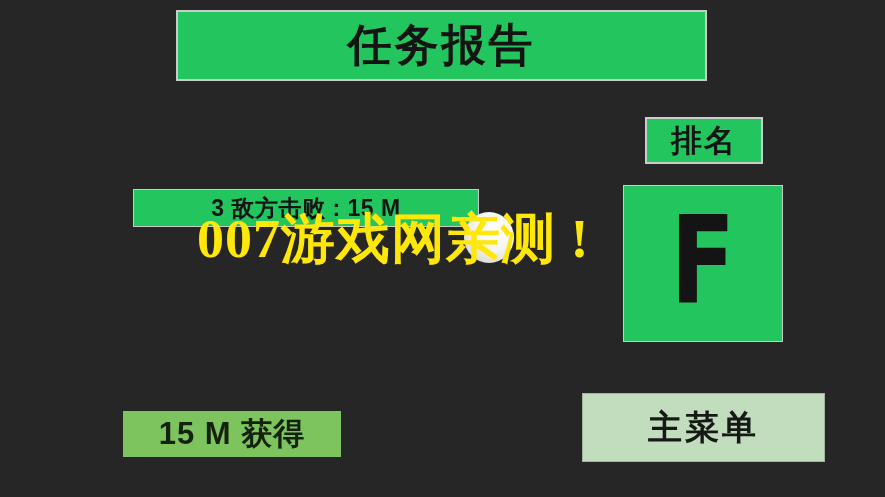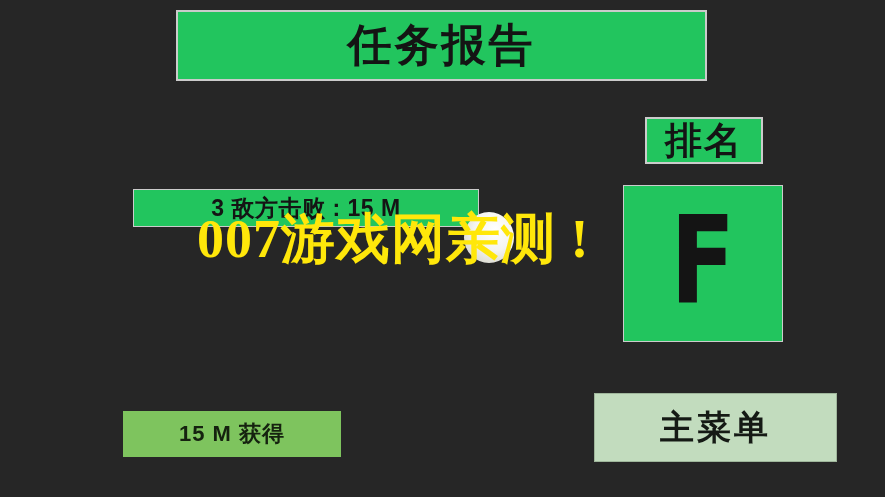--- a/index.html
+++ b/index.html
@@ -29,49 +29,49 @@
     left: 133px; width: 346px; height: 38px;
     border-width: 1px;
     font-size: 23px; line-height: 36px; letter-spacing: 0.5px;
   }
   .stat-1 { top: 189px; }
   .stat-2 { top: 238px; }
   .stat-3 { top: 285px; }
   .stat-4 { top: 333px; font-size: 20px; }
   .rank-label-box {
     left: 645px; top: 117px; width: 118px; height: 47px;
-    font-size: 37px; line-height: 43px; letter-spacing: 2px;
+    font-size: 31px; line-height: 43px; letter-spacing: 2px;
   }
   .rank-grade-box {
     left: 623px; top: 185px; width: 160px; height: 157px;
     border-width: 1px;
   }
   .rank-grade-letter {
     display: inline-block;
     font-size: 122px; line-height: 150px; font-weight: bold;
     transform: scaleX(0.78);
     font-family: "DejaVu Sans", sans-serif;
   }
   .reward-btn {
     position: absolute;
     left: 123px; top: 411px; width: 218px; height: 46px;
     background: #7ec45e;
     color: #15220f;
-    font-size: 22px; line-height: 46px; font-weight: bold;
+    font-size: 31px; line-height: 46px; font-weight: bold;
     text-align: center; letter-spacing: 1px;
     border: none; box-sizing: border-box;
   }
   .main-menu-btn {
     position: absolute;
     left: 582px; top: 393px; width: 243px; height: 69px;
     background: #c2dcbe;
     color: #151a15;
     font-size: 34px; line-height: 67px; font-weight: bold;
     text-align: center; letter-spacing: 3px;
-    border: 1px solid #9fb69b; box-sizing: border-box; margin-left: 12px;
+    border: 1px solid #9fb69b; box-sizing: border-box;
   }
   .logo-sphere {
     position: absolute;
     left: 464px; top: 212px; width: 50px; height: 51px;
     border-radius: 50%;
     background: radial-gradient(circle at 62% 35%, #ffffff 0%, #f4f4f0 45%, #e2e2da 70%, #cfcfc6 100%);
     z-index: 5;
   }
   .watermark {
     position: absolute;

